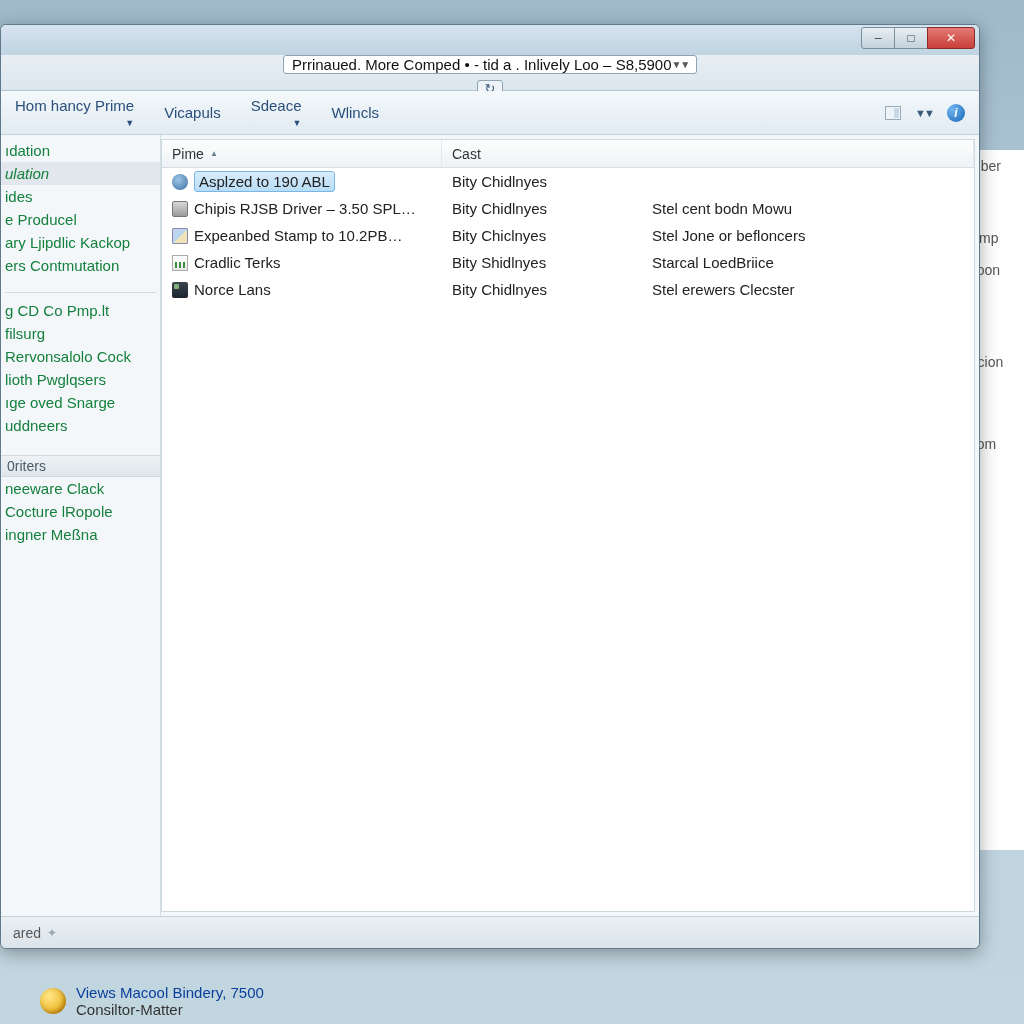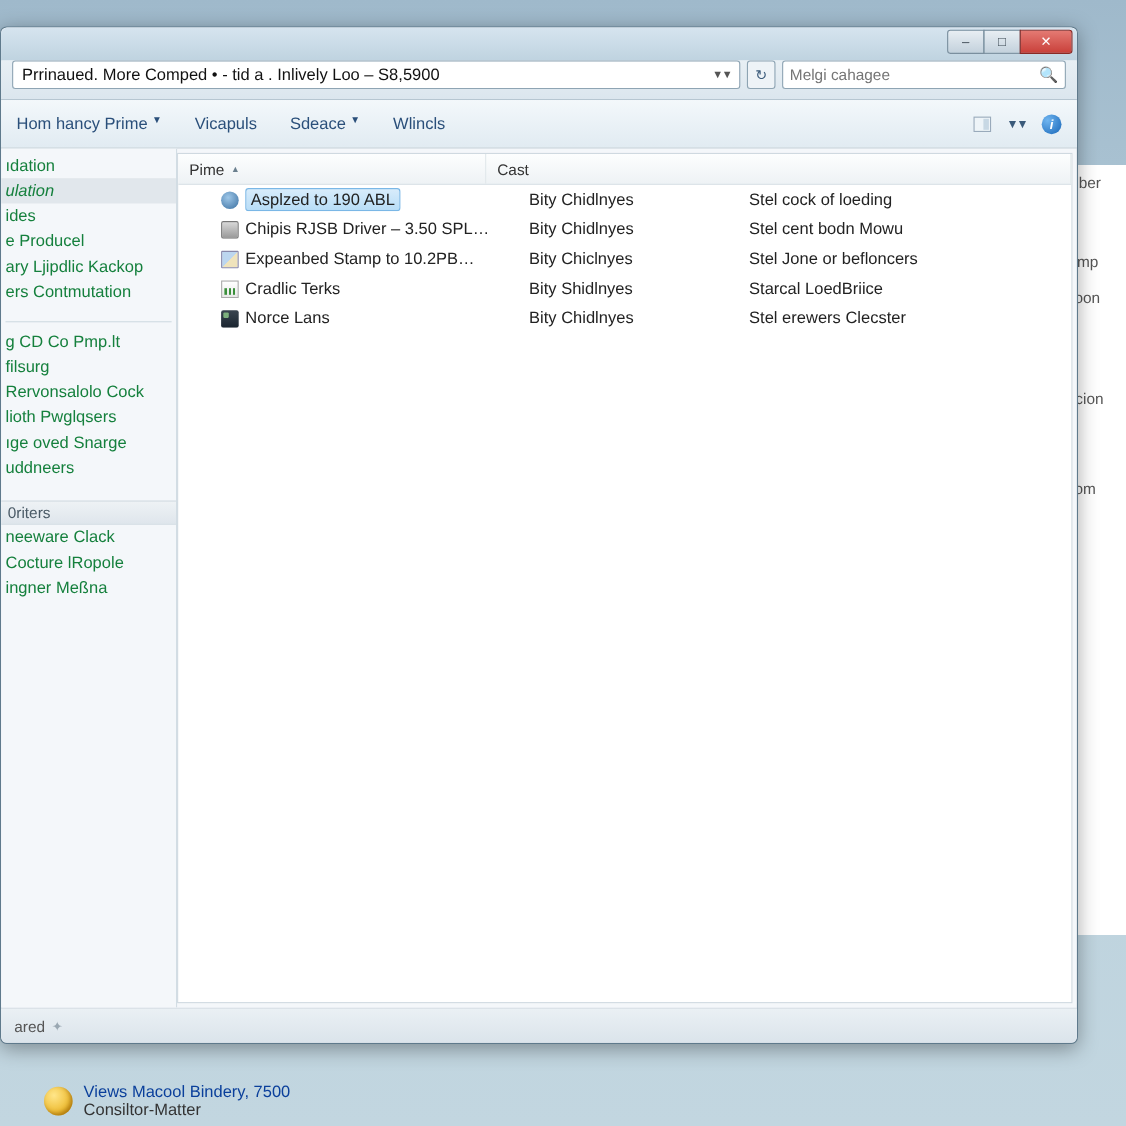--- a/index.html
+++ b/index.html
@@ -45,24 +45,25 @@
   .caption-btn:first-child { border-top-left-radius:3px; border-bottom-left-radius:3px;}
   .caption-btn.close {
     width: 48px;
     background: linear-gradient(to bottom,#e47a73,#c9403a);
     border-color:#8a2a25; color:#fff;
     border-top-right-radius:3px; border-bottom-right-radius:3px;
   }
 
   
   .addr-row {
-    height: 36px; display:flex; align-items:flex-start; gap:6px;
+    height: 36px; display:flex; align-items:center; gap:6px;
     padding: 0 10px;
     background: linear-gradient(to bottom,#e8eff4,#dbe6ee);
     border-bottom: 1px solid #b6c6d1;
+    flex-direction: column;
   }
   .addr-box {
     flex: 1; height: 26px; background:#fff;
     border:1px solid #8ea4b3; border-radius:3px;
     display:flex; align-items:center; padding: 0 8px;
     font-size: 15px; color:#111; font-weight:500;
   }
   .addr-drop { margin-left:auto; font-size:10px; color:#555; letter-spacing:-2px; }
   .refresh-btn {
     width:26px; height:26px; background:#eef3f7;
@@ -82,21 +83,21 @@
   .search-box .mag { color:#4a6b86; font-size:14px; }
 
   
   .toolbar {
     height: 44px; display:flex; align-items:center;
     padding: 0 14px;
     background: linear-gradient(to bottom,#f3f8fb,#e1ebf2);
     border-bottom:1px solid #c6d2da;
     gap: 30px;
   }
-  .toolbar .menu-item { color:#2a4f7a; font-size:15px; display:flex; align-items:flex-start; gap:4px; cursor:default; }
+  .toolbar .menu-item { color:#2a4f7a; font-size:15px; display:flex; align-items:flex-end; gap:4px; cursor:default;flex-direction:column; }
   .toolbar .menu-item .caret { font-size:9px; color:#2a4f7a; }
   .toolbar-spacer { flex:1; }
   .toolbar .ticons { display:flex; align-items:center; gap:14px; }
   .ticons .ico { width:18px; height:18px; display:flex; align-items:center; justify-content:center; }
   .ticons .info {
     width:18px;height:18px;border-radius:50%;
     background:radial-gradient(circle at 30% 30%, #6fb5f0, #1866b8);
     color:#fff; font-weight:bold; font-size:12px; display:flex;align-items:center;justify-content:center;
     font-style: italic;
   }
@@ -133,21 +134,21 @@
     background: linear-gradient(to bottom,#fdfefe,#eef2f5);
     border-bottom:1px solid #d5dee4;
     font-size:14px; color:#333;text-align:right;
   }
   .col-headers .col { padding:0 10px; border-right:1px solid #e2e8ec; height:100%; display:flex; align-items:center; gap:6px; }
   .col.c-name { width:280px; }
   .col.c-camp { width:200px; }
   .col.c-cast { flex:1; }
   .sort-caret { font-size:8px; color:#6a7f8e; }
 
-  .rows { flex:1; overflow:auto;margin-left:29px; }
+  .rows { flex:1; overflow:auto; }
   .row {
     height:27px; display:flex; align-items:center;
     font-size:15px; color:#222;
   }
   .row .cell { padding:0 10px; white-space:nowrap; overflow:hidden; text-overflow:ellipsis; }
   .row .cell.c-name { width:280px; display:flex; align-items:center; gap:6px; }
   .row .cell.c-camp { width:200px; }
   .row .cell.c-cast { flex:1; }
   .row .file-ico { width:16px; height:16px; flex-shrink:0; }
   .row .label-wrap { overflow:hidden; text-overflow:ellipsis; }
@@ -288,21 +289,20 @@
         </div>
       </div>
 
       <div class="rows">
         <div class="row selected">
           <div class="cell c-name">
             <div class="file-ico fi-globe"></div>
             <span class="label-wrap">Asplzed to 190 ABL</span>
           </div>
           <div class="cell c-camp">Bity Chidlnyes</div>
-          <div class="cell c-cast">Stel cock of loeding</div>
         </div>
         <div class="row">
           <div class="cell c-name">
             <div class="file-ico fi-disk"></div>
             <span class="label-wrap">Chipis RJSB Driver – 3.50 SPL…</span>
           </div>
           <div class="cell c-camp">Bity Chidlnyes</div>
           <div class="cell c-cast">Stel cent bodn Mowu</div>
         </div>
         <div class="row">

